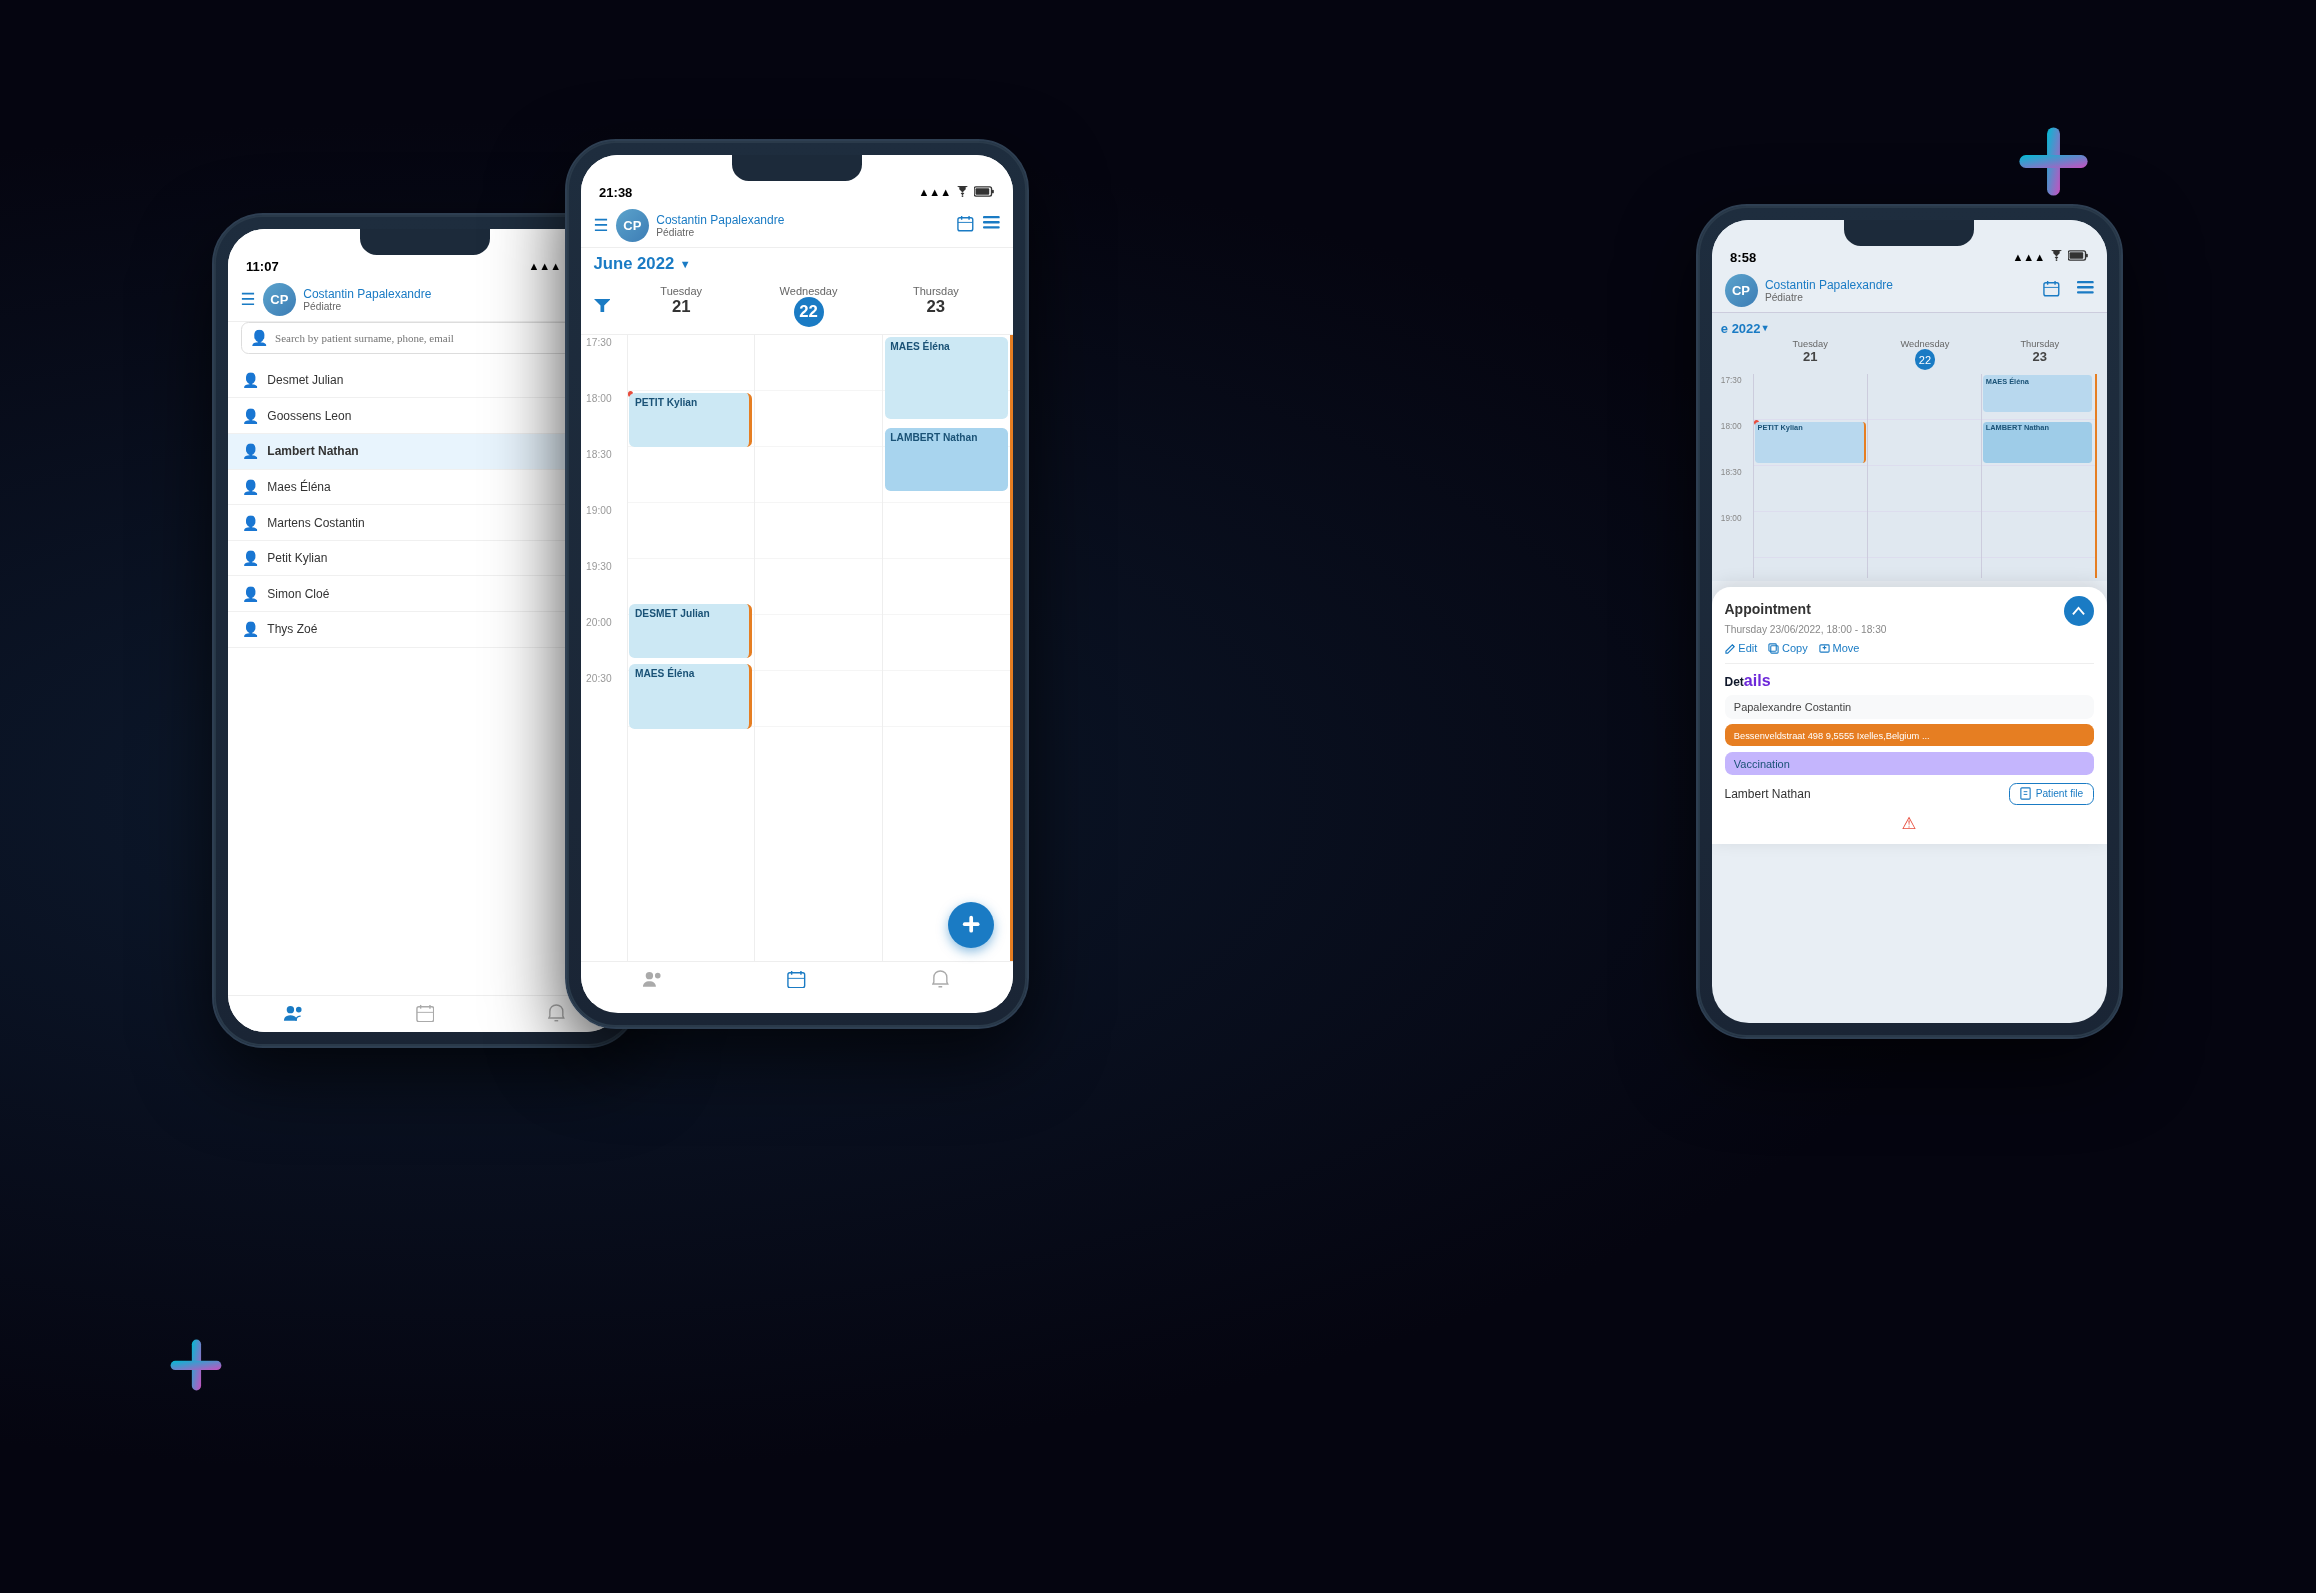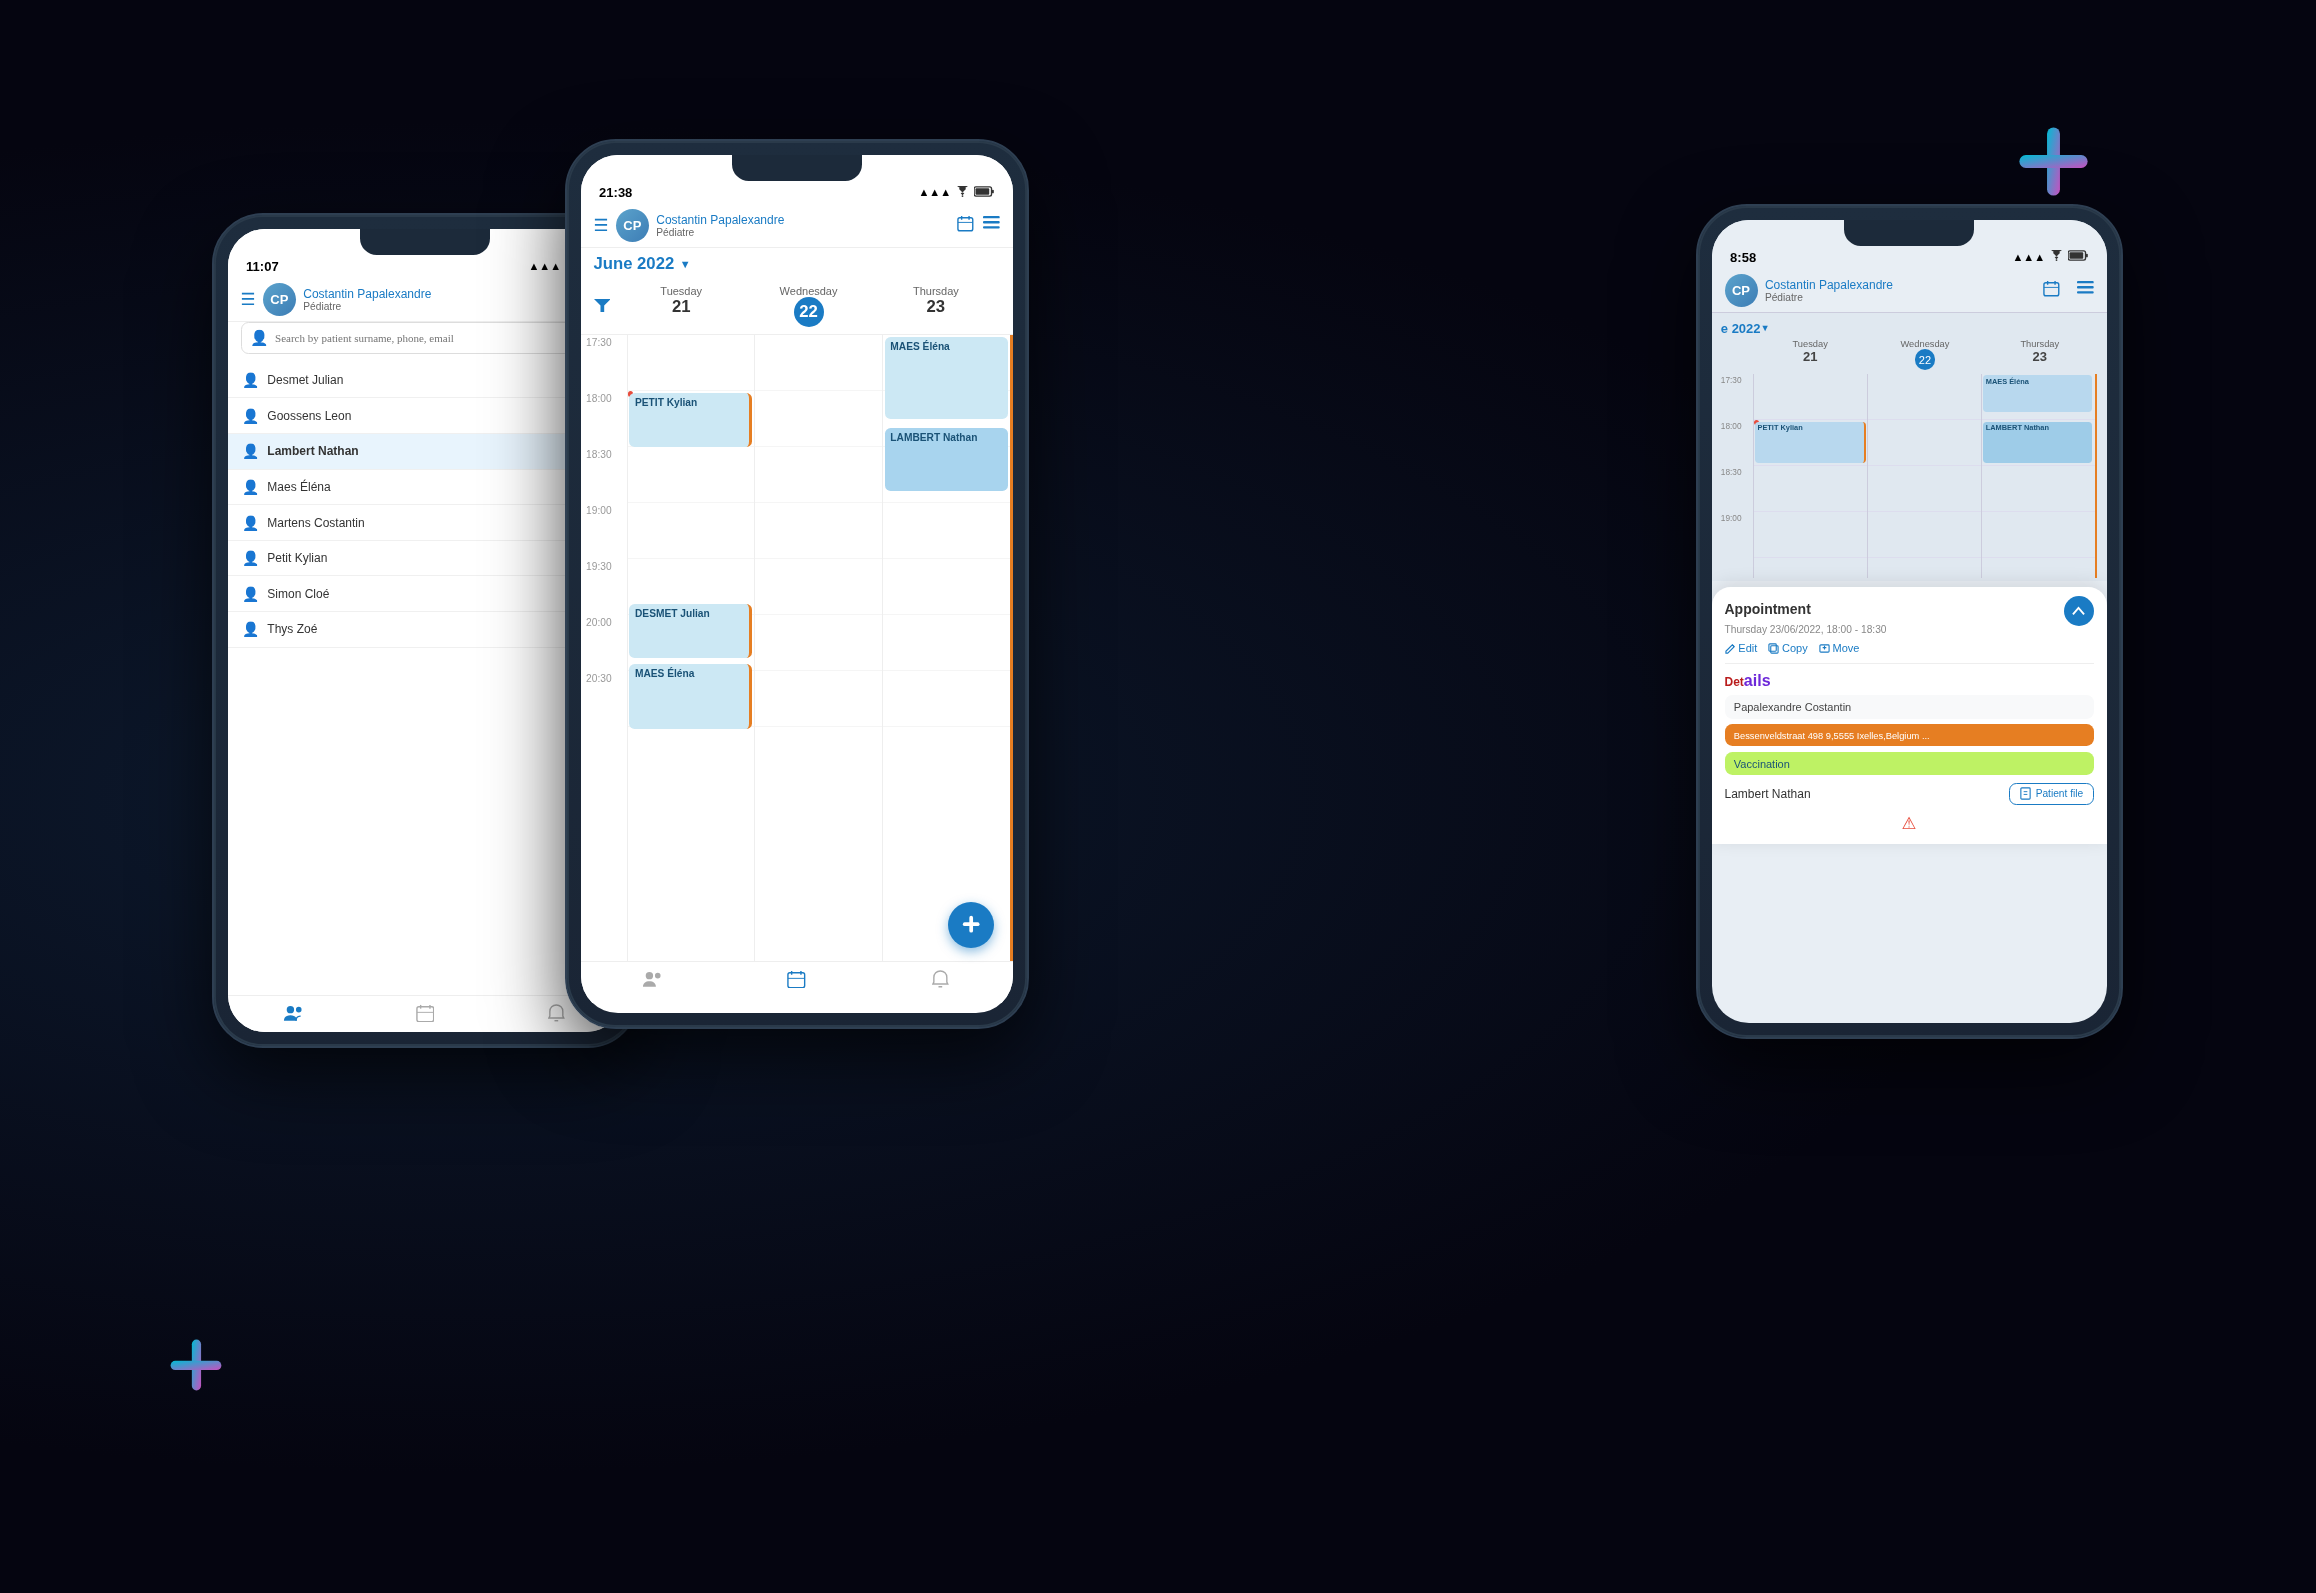--- a/index.html
+++ b/index.html
@@ -341,21 +341,21 @@
     .appt-separator { height: 0.9px; background: #eee; margin: 7.4px 0; }
     .appt-section-title { font-size: 12px; font-weight: 600; color: #333; margin-bottom: 5.6px; }
     .appt-detail-item {
       padding: 5.6px 9.3px;
       border-radius: 7.4px;
       font-size: 11px;
       margin-bottom: 5.6px;
     }
     .appt-detail-item.white { background: #f8f9fa; color: #444; }
     .appt-detail-item.orange { background: #e67e22; color: white; font-size: 10.2px; }
-    .appt-detail-item.light { background: #bef264; color: #1a5276; }
+    .appt-detail-item.light { background: #c4b5fd; color: #1a5276; }
 
     .appt-patient-row {
       display: flex;
       align-items: center;
       justify-content: space-between;
       margin-top: 7.4px;
     }
     .appt-patient-name { font-size: 12px; color: #333; font-weight: 500; }
     .patient-file-btn {
       background: white;
@@ -955,21 +955,21 @@
                 <rect x="1" y="2" width="10" height="8" rx="1" fill="none" stroke="#1a7bc4" stroke-width="1.2"></rect>
                 <path d="M4 5h4M6 3v4" stroke="#1a7bc4" stroke-width="1.2"></path>
               </svg>
             <span>Move</span>
           </div>
         </div>
 
         <div class="appt-separator"></div>
 
         <div class="appt-section-title">
-          <span style="color:#b91c1c;font-size:12px;font-weight:600">Det</span><span style="color:#6d28d9;font-size:16px;font-weight:600">ails</span>
+          <span style="color:#0f172a;font-size:12px;font-weight:600">Det</span><span style="color:#6d28d9;font-size:16px;font-weight:600">ails</span>
         </div>
 
         <div class="appt-detail-item white">
           <span style="font-size:11px;color:#444">Papalexandre Costantin</span>
         </div>
 
         <div class="appt-detail-item orange">
           <span style="font-size:9.3px;color:white">Bessenveldstraat 498 9,5555 Ixelles,Belgium ...</span>
         </div>
 

